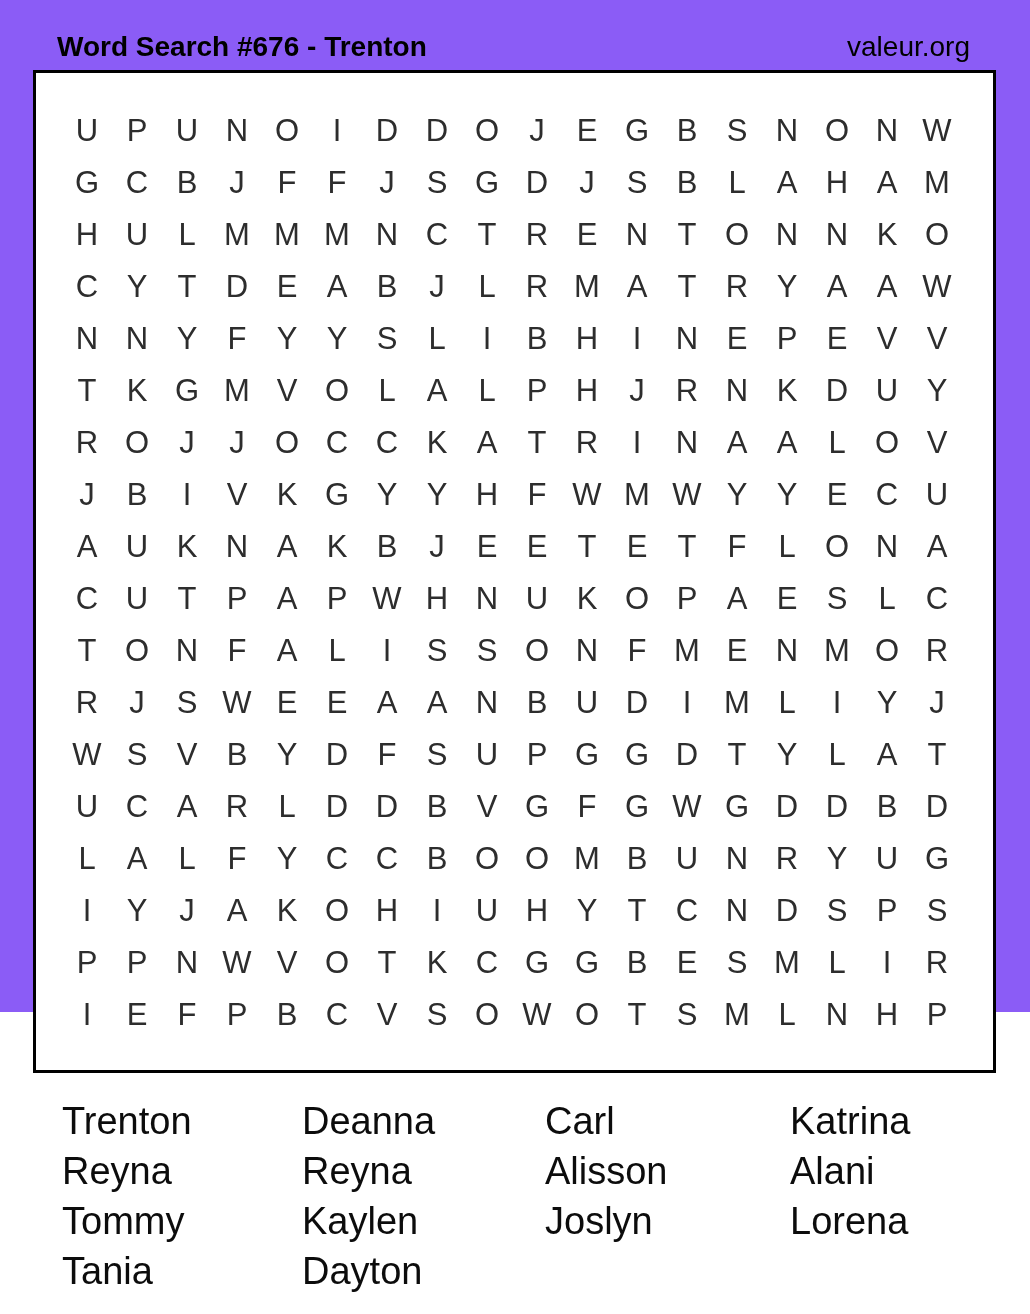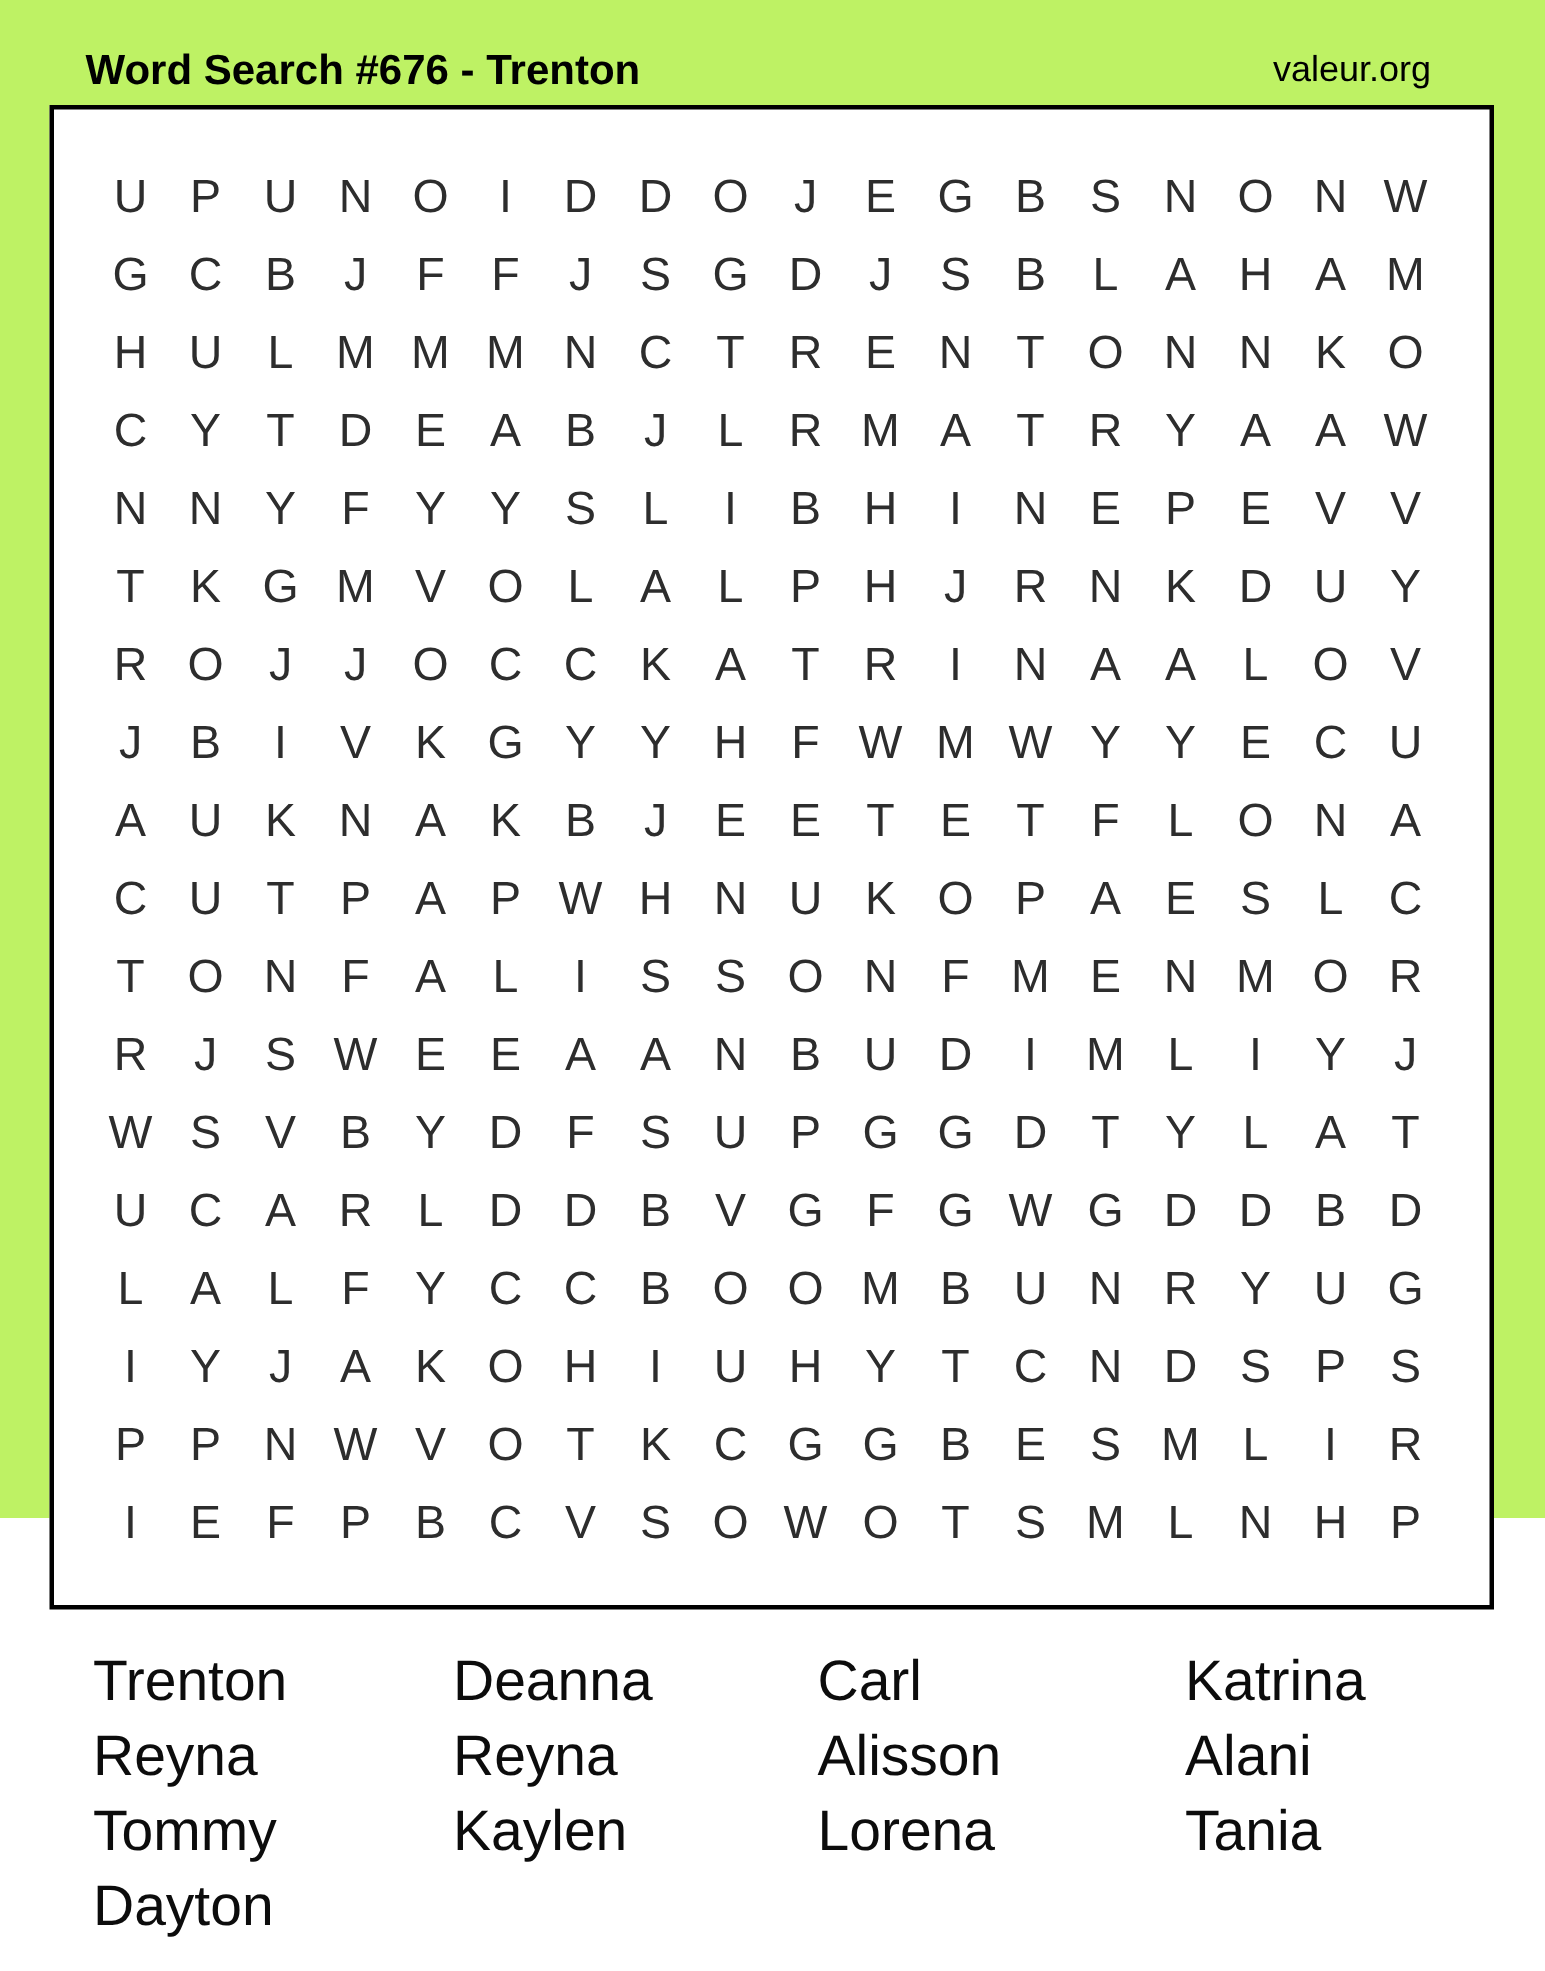--- a/index.html
+++ b/index.html
@@ -9,37 +9,37 @@
     width: 1030px;
     height: 1314px;
     font-family: "Liberation Sans", sans-serif;
     overflow: hidden;
     position: relative;
   }
   .page {
     position: relative;
     width: 1030px;
     height: 1012px;
-    background: #bef264;
+    background: #8b5cf6;
   }
   .title {
     position: absolute;
     left: 57px;
     top: 31px;
     font-size: 28px;
     font-weight: bold;
     color: #000000;
     line-height: 32px;
     white-space: nowrap;
   }
   .site {
     position: absolute;
-    right: 76px;
+    right: 60px;
     top: 31px;
-    font-size: 24px;
+    font-size: 28px;
     font-weight: normal;
     color: #000000;
     line-height: 32px;
     white-space: nowrap;
   }
   .grid-box {
     position: absolute;
     left: 33px;
     top: 70px;
     width: 963px;
@@ -424,18 +424,19 @@
       <div class="word">Trenton</div>
       <div class="word">Deanna</div>
       <div class="word">Carl</div>
       <div class="word">Katrina</div>
       <div class="word">Reyna</div>
       <div class="word">Reyna</div>
       <div class="word">Alisson</div>
       <div class="word">Alani</div>
       <div class="word">Tommy</div>
       <div class="word">Kaylen</div>
+      <div class="word">Joslyn</div>
       <div class="word">Lorena</div>
       <div class="word">Tania</div>
       <div class="word">Dayton</div>
     </div>
 
 </div>
 
 </body></html>

